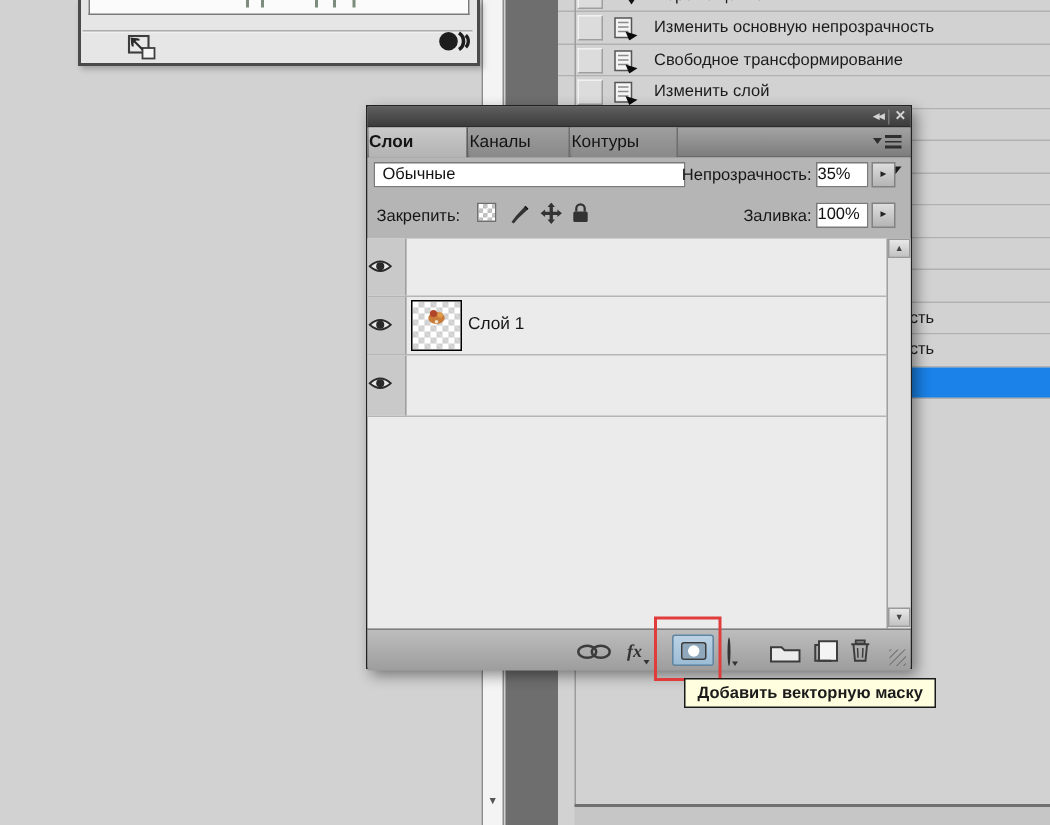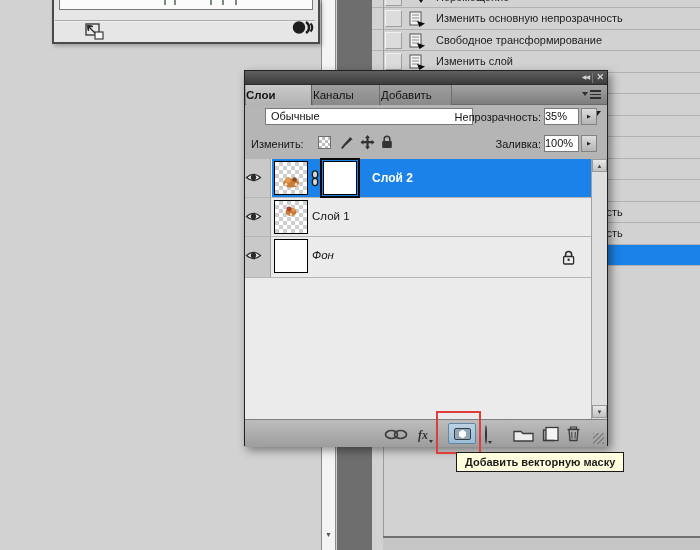--- a/index.html
+++ b/index.html
@@ -52,21 +52,21 @@
   .tab { position:absolute; top:0; height:20px; line-height:20px; text-align:left;
     font-size:11.5px; color:#141414; border-right:1px solid #6e6e6e; background:linear-gradient(#9e9e9e,#898989); }
   .tab.active { background:linear-gradient(#cacaca,#b2b2b2); font-weight:bold; border-right:1px solid #5e5e5e; }
   #panel-menu { position:absolute; right:6px; top:4px; width:19px; height:12px; }
   #panel-menu .v { position:absolute; left:0; top:3px; width:0; height:0;
     border-left:3.5px solid transparent; border-right:3.5px solid transparent; border-top:4px solid #2e2e2e; }
   #panel-menu .l { position:absolute; left:8px; width:11px; height:1.5px; background:#2e2e2e; }
 
   #controls { position:absolute; left:0; top:34px; width:100%; height:54px; background:#b5b5b5; }
   #blend-box { position:absolute; left:4px; top:3px; width:208px; height:17px; background:#fff;
-    border:1px solid #7a7a7a; font-size:11px; color:#111; line-height:15px; padding-left:5px;margin-left:16px; }
+    border:1px solid #7a7a7a; font-size:11px; color:#111; line-height:15px; padding-left:5px; }
   #blend-arrow { position:absolute; right:6px; top:6px; width:0; height:0;
     border-left:4px solid transparent; border-right:4px solid transparent; border-top:5px solid #1a1a1a; }
   .ctl-label { position:absolute; font-size:11px; color:#161616; white-space:nowrap; }
   .val-box { position:absolute; width:35px; height:17px; background:#fff; border:1px solid #7a7a7a;
     font-size:11px; color:#111; line-height:15px; }
   .spin { position:absolute; width:16px; height:17px; background:linear-gradient(#dedede,#b4b4b4);
     border:1px solid #828282; font-size:5px; color:#222; text-align:center; line-height:15px; }
   .lockicons { position:absolute; top:30px; height:16px; }
   .checker13 { display:inline-block; width:13px; height:13px; border:1px solid #6f6f6f; background:
     linear-gradient(45deg,#bdbdbd 25%,transparent 25%,transparent 75%,#bdbdbd 75%),
@@ -229,37 +229,37 @@
 
     <div id="titlebar">
       <span id="collapse-btn">◀◀</span>
       <span id="title-div"></span>
       <span id="close-btn">✕</span>
     </div>
 
     <div id="tabbar">
       <span class="tab active" style="left:1px;width:66px">Слои</span>
       <span class="tab" style="left:68px;width:67px">Каналы</span>
-      <span class="tab" style="left:136px;width:71px">Добавить</span>
+      <span class="tab" style="left:136px;width:71px">Контуры</span>
       <span id="panel-menu">
         <span class="v"></span>
         <span class="l" style="top:1px"></span>
           <span class="l" style="top:4.5px"></span>
           <span class="l" style="top:8px"></span>
       </span>
     </div>
 
     <div id="controls">
       <div id="blend-box">Обычные</div>
       <span id="blend-arrow"></span>
       <span class="ctl-label" style="top:6px;right:66px">Непрозрачность:</span>
       <div class="val-box" style="top:3px;right:28px">35%</div>
       <div class="spin" style="top:3px;right:10px">▶</div>
 
-      <span class="ctl-label" style="top:33px;left:6px">Изменить:</span>
+      <span class="ctl-label" style="top:33px;left:6px">Закрепить:</span>
       <span class="lockicons" style="left:73px"><span class="checker13"></span></span>
       <span class="lockicons" style="left:94px">
         <svg width="15" height="15">
             <path d="M2 13 L5 9 L11 2.5 L13 4.5 L6.5 10.5 L3.5 14 Z" fill="#333"></path>
             <path d="M11 2.5 L13 4.5" stroke="#111"></path>
           </svg>
       </span>
       <span class="lockicons" style="left:115px">
         <svg width="15" height="15">
             <path d="M7.5 0 L10 3 H8.6 V6.1 H11.6 V4.7 L14.6 7.2 L11.6 9.7 V8.3 H8.6 V11.4 H10 L7.5 14.4 L5 11.4 H6.4 V8.3 H3.4 V9.7 L0.4 7.2 L3.4 4.7 V6.1 H6.4 V3 H5 Z" fill="#333"></path>
@@ -277,39 +277,20 @@
     </div>
 
     <div id="list">
 
       <div class="lrow" style="top:0">
         <div class="eye-cell">
           <svg width="17" height="11">
               <path d="M1.5 5.5 Q8.5 -0.8 15.5 5.5 Q8.5 11.8 1.5 5.5 Z" fill="#e8e8e8" stroke="#2a2a2a" stroke-width="1.2"></path>
               <circle cx="8.5" cy="5.5" r="2.7" fill="#2a2a2a"></circle>
             </svg>
-        </div>
-        <div class="row-body sel">
-          <div class="thumb checker">
-            <svg width="32" height="32">
-                <ellipse cx="16" cy="21" rx="8" ry="4.5" fill="#c97c3a"></ellipse>
-                <circle cx="13" cy="18" r="3" fill="#e09a4a"></circle>
-                <circle cx="19.5" cy="17.5" r="2.2" fill="#8a4a26"></circle>
-                <circle cx="11" cy="22.5" r="1.4" fill="#f2e4c8"></circle>
-                <circle cx="21" cy="22.5" r="1.4" fill="#f2e4c8"></circle>
-              </svg>
-          </div>
-          <span class="chainv">
-            <svg width="8" height="17">
-                <ellipse cx="4" cy="4.5" rx="2.7" ry="3.6" fill="#d8d8d8" stroke="#1c1c1c" stroke-width="1.4"></ellipse>
-                <ellipse cx="4" cy="12" rx="2.7" ry="3.6" fill="#d8d8d8" stroke="#1c1c1c" stroke-width="1.4"></ellipse>
-              </svg>
-          </span>
-          <div class="mask-thumb"></div>
-          <span class="lname sel" style="left:100px">Слой 2</span>
         </div>
       </div>
 
       <div class="lrow" style="top:39px">
         <div class="eye-cell">
           <svg width="17" height="11">
               <path d="M1.5 5.5 Q8.5 -0.8 15.5 5.5 Q8.5 11.8 1.5 5.5 Z" fill="#e8e8e8" stroke="#2a2a2a" stroke-width="1.2"></path>
               <circle cx="8.5" cy="5.5" r="2.7" fill="#2a2a2a"></circle>
             </svg>
         </div>
@@ -326,31 +307,20 @@
         </div>
       </div>
 
       <div class="lrow" style="top:78px;height:41px">
         <div class="eye-cell">
           <svg width="17" height="11">
               <path d="M1.5 5.5 Q8.5 -0.8 15.5 5.5 Q8.5 11.8 1.5 5.5 Z" fill="#e8e8e8" stroke="#2a2a2a" stroke-width="1.2"></path>
               <circle cx="8.5" cy="5.5" r="2.7" fill="#2a2a2a"></circle>
             </svg>
         </div>
-        <div class="row-body">
-          <div class="thumb"></div>
-          <span class="lname" style="left:40px;font-style:italic">Фон</span>
-          <span class="abs" style="left:290px;top:13px">
-            <svg width="13" height="15">
-                <path d="M3.6 6.5 V4.4 A3 3 0 0 1 9.6 4.4 V6.5" fill="none" stroke="#2b2b2b" stroke-width="1.5"></path>
-                <rect x="1.6" y="6.5" width="10" height="7.5" rx="1" fill="#efefef" stroke="#2b2b2b" stroke-width="1.3"></rect>
-                <circle cx="6.6" cy="9.8" r="1.2" fill="#2b2b2b"></circle>
-              </svg>
-          </span>
-        </div>
       </div>
 
       <div id="scrollbar">
         <div class="sbtn" style="top:0">▲</div>
         <div class="sbtn" style="top:246px">▼</div>
       </div>
     </div>
 
     <div id="bottombar">
       <span class="bicon" style="left:139px;top:9px">

